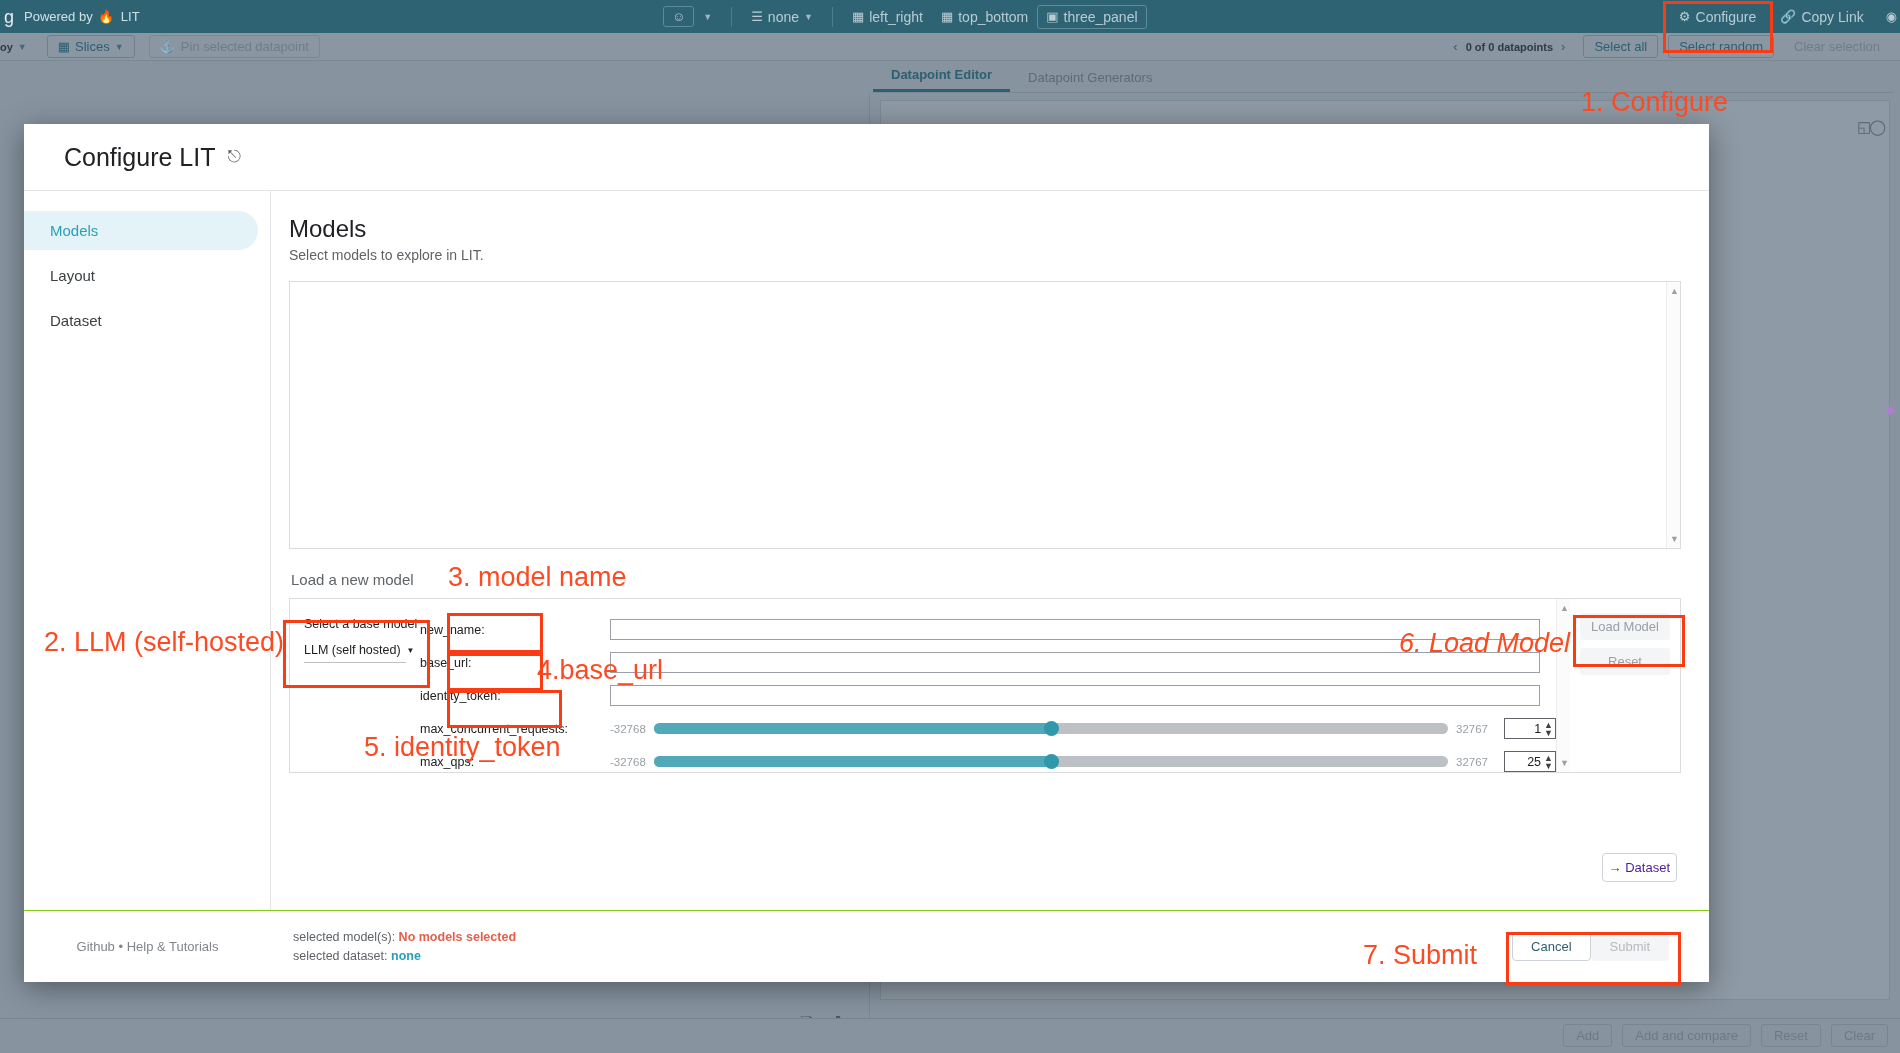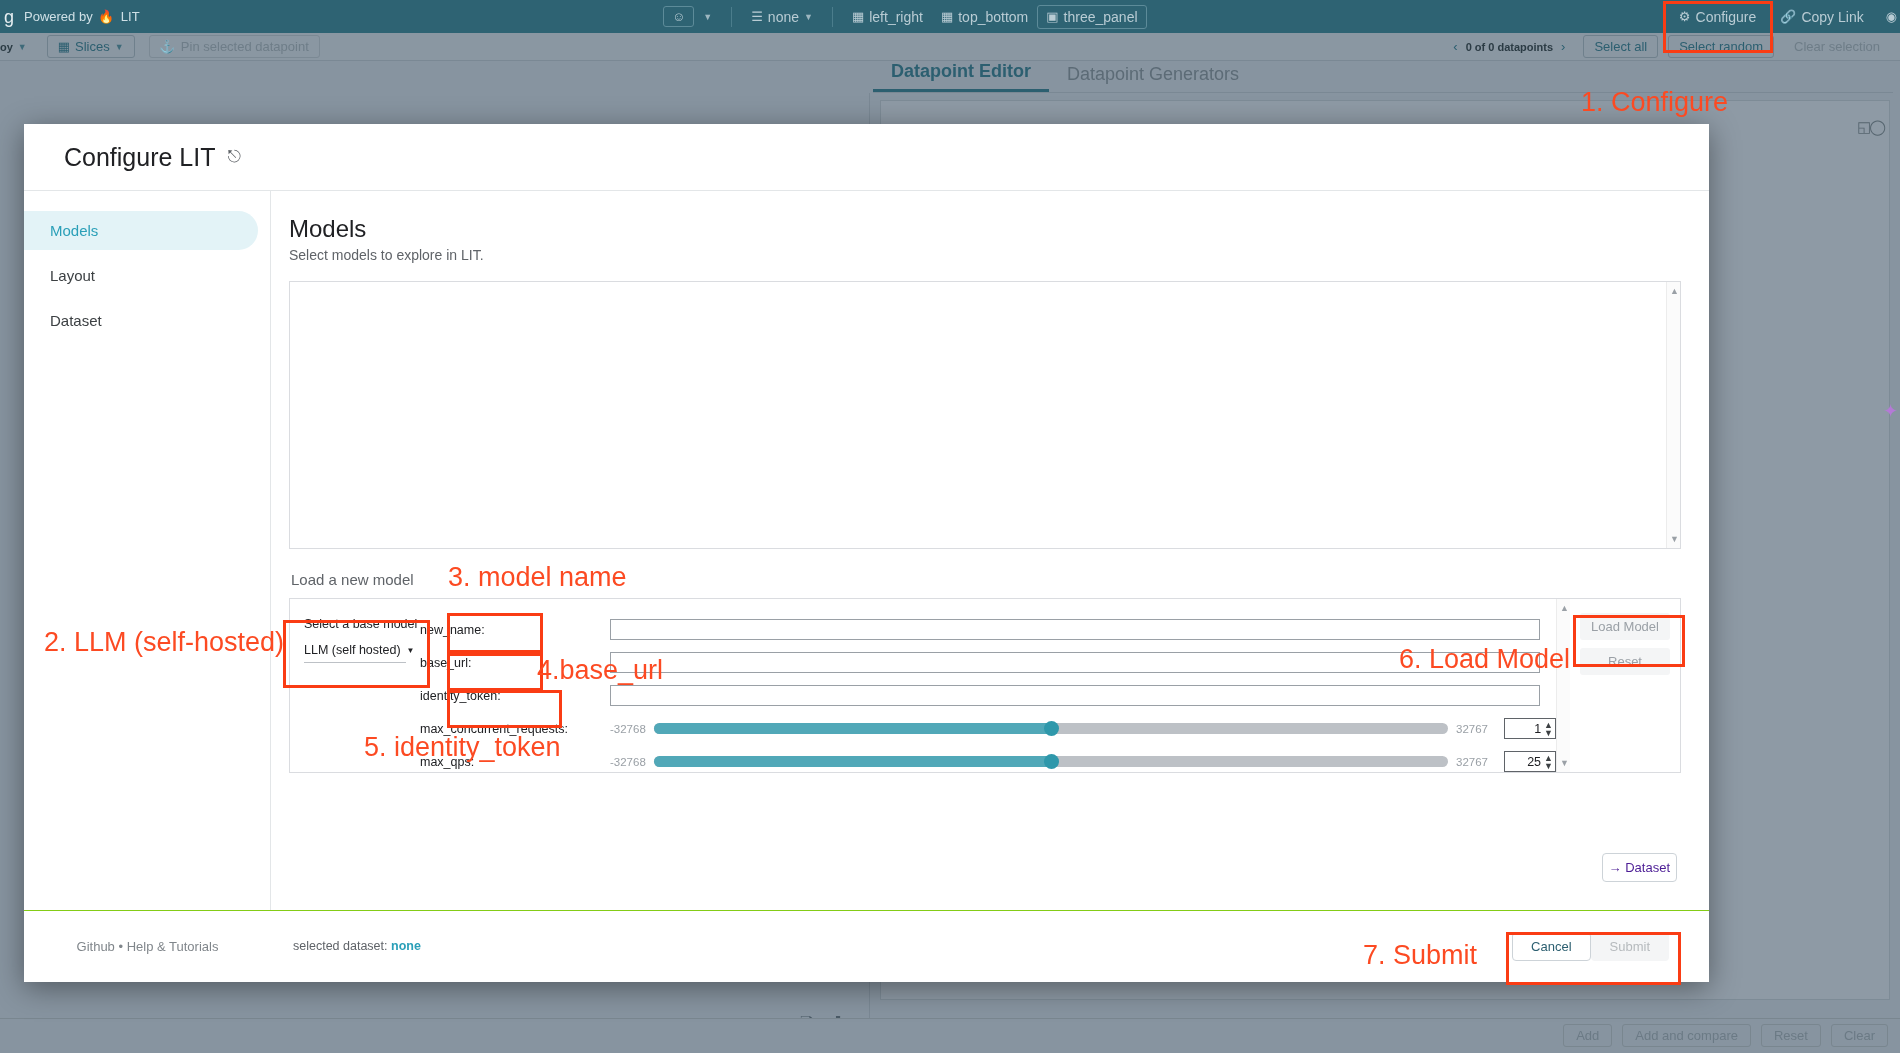--- a/index.html
+++ b/index.html
@@ -47,21 +47,21 @@
   }
   .sb-btn.dim { color:#6e7d88; border-color:#7b8994; }
   .sb-btn.plain { border:none; }
   .sb-text { color:#2b3b44; font-size:11px; font-weight:bold; white-space:nowrap; }
 
   .panel-tabs {
     position:absolute; left:873px; top:61px; width:1020px; height:32px;
     background:#8794a0; display:flex; align-items:flex-end; gap:0;
     border-bottom:1px solid #7a8894;
   }
-  .ptab { font-size:18px; padding:6px 18px 7px 18px; color:#5c6b76; white-space:nowrap;}
+  .ptab { font-size:13px; padding:6px 18px 7px 18px; color:#5c6b76; white-space:nowrap;}
   .ptab.active { color:#2c5f70; font-weight:bold; border-bottom:3px solid #2c5f70; }
 
   .bg-panel-left { position:absolute; left:0px; top:93px; width:870px; height:925px; background:#8794a0; border-right:1px solid #7a8894;}
   .bg-panel-right { position:absolute; left:873px; top:93px; width:1027px; height:925px; background:#8794a0; }
   .bg-card { position:absolute; background:#8e9aa5; border:1px solid #7d8b96; }
 
   .bg-icon-row { position:absolute; left:800px; top:1012px; display:flex; gap:16px; color:#4a5a66; font-size:18px;}
   .bottom-strip { position:absolute; left:0; top:1018px; width:1900px; height:35px; background:#8794a0; border-top:1px solid #79868f;}
   .bottom-actions { position:absolute; right:12px; top:1024px; display:flex; gap:10px; }
   .bot-btn { color:#6b7a85; font-size:13px; border:1px solid #79868f; border-radius:3px; padding:3px 12px; white-space:nowrap;}
@@ -394,20 +394,24 @@
     </div>
 
     <div class="modal-footer">
       <div class="foot-links">
         <span>Github</span>
         <span>•</span>
         <span>Help &amp; Tutorials</span>
       </div>
       <div class="foot-status">
         <div>
+          <span>selected model(s):</span>
+          <span class="err">No models selected</span>
+        </div>
+        <div>
           <span>selected dataset:</span>
           <span class="ok">none</span>
         </div>
       </div>
       <div class="foot-btns">
         <div class="fbtn cancel">Cancel</div>
         <div class="fbtn submit">Submit</div>
       </div>
     </div>
   </div>
@@ -422,19 +426,19 @@
     <div class="anno-box" style="left:447px; top:613px; width:96px; height:40px;"></div>
     <div class="anno-txt" style="left:448px; top:562px;">3. model name</div>
 
     <div class="anno-box" style="left:447px; top:653px; width:96px; height:38px;"></div>
     <div class="anno-txt" style="left:537px; top:655px;">4.base_url</div>
 
     <div class="anno-box" style="left:447px; top:690px; width:115px; height:38px;"></div>
     <div class="anno-txt" style="left:364px; top:732px;">5. identity_token</div>
 
     <div class="anno-box" style="left:1573px; top:615px; width:112px; height:52px;"></div>
-    <div class="anno-txt" style="left:1399px; top:644px;">6. Load Model</div>
+    <div class="anno-txt" style="left:1399px; top:628px;font-style:italic;">6. Load Model</div>
 
     <div class="anno-box" style="left:1506px; top:932px; width:175px; height:53px;"></div>
     <div class="anno-txt" style="left:1363px; top:940px;">7. Submit</div>
   </div>
 
 </div>
 
 </body></html>

